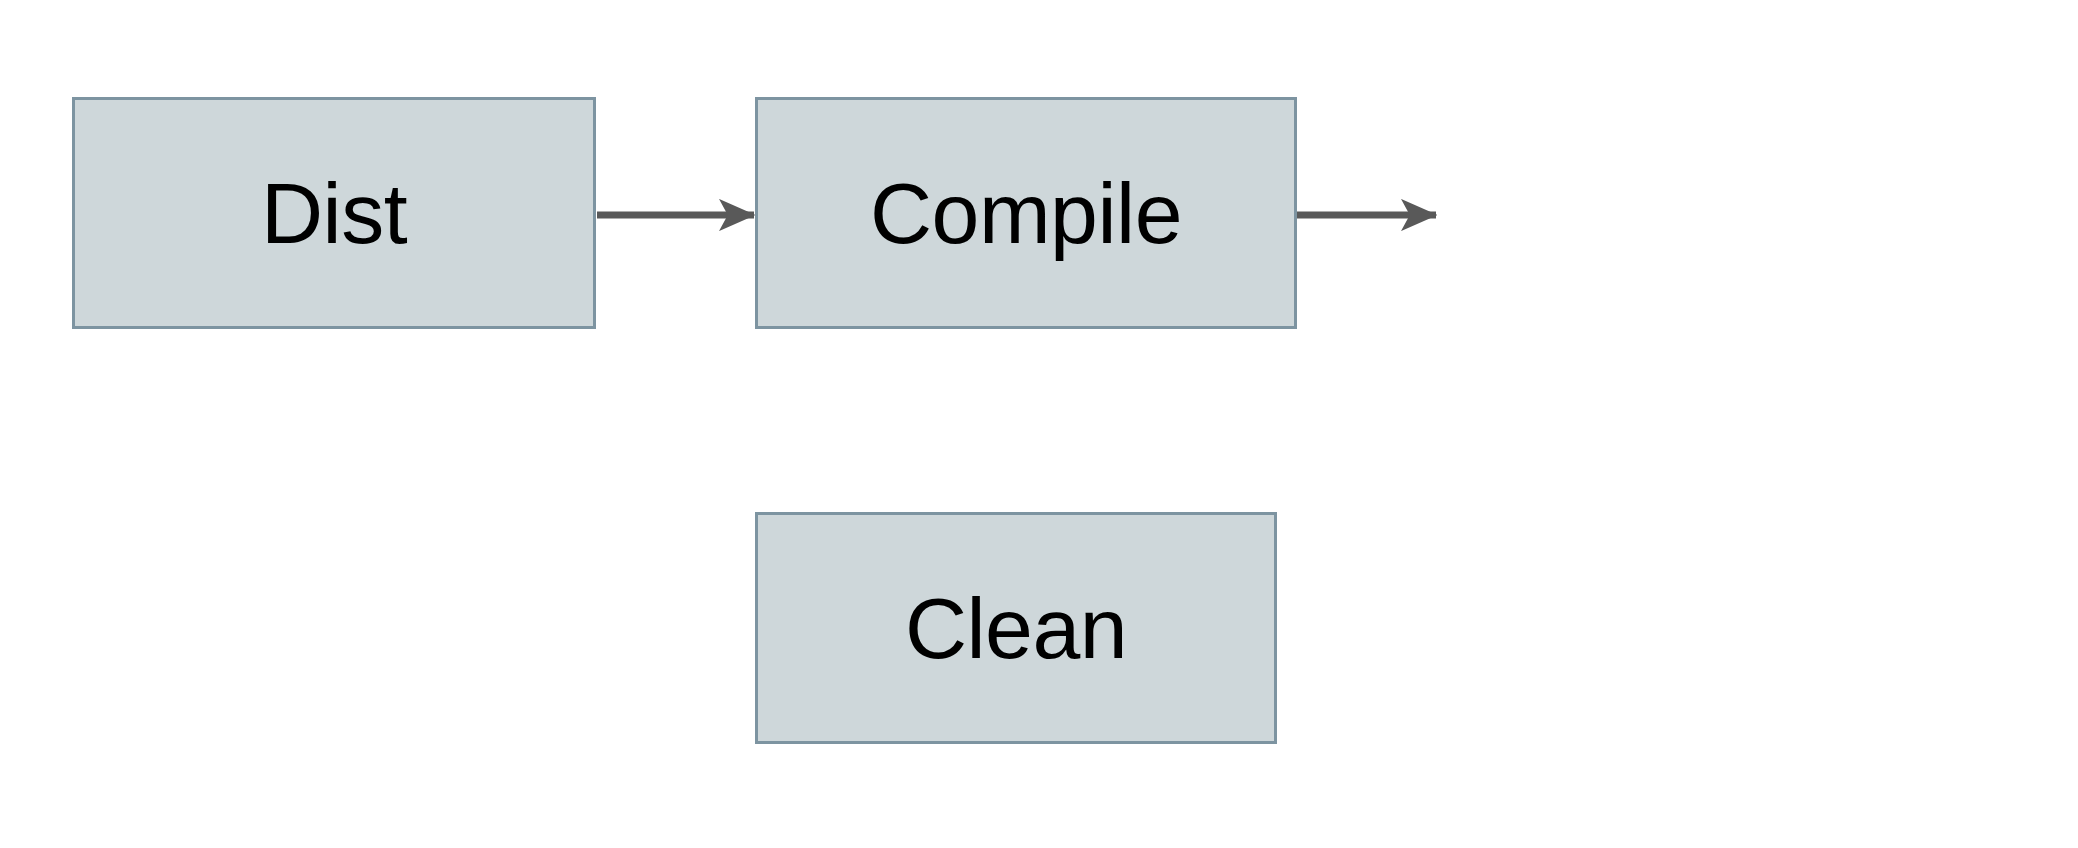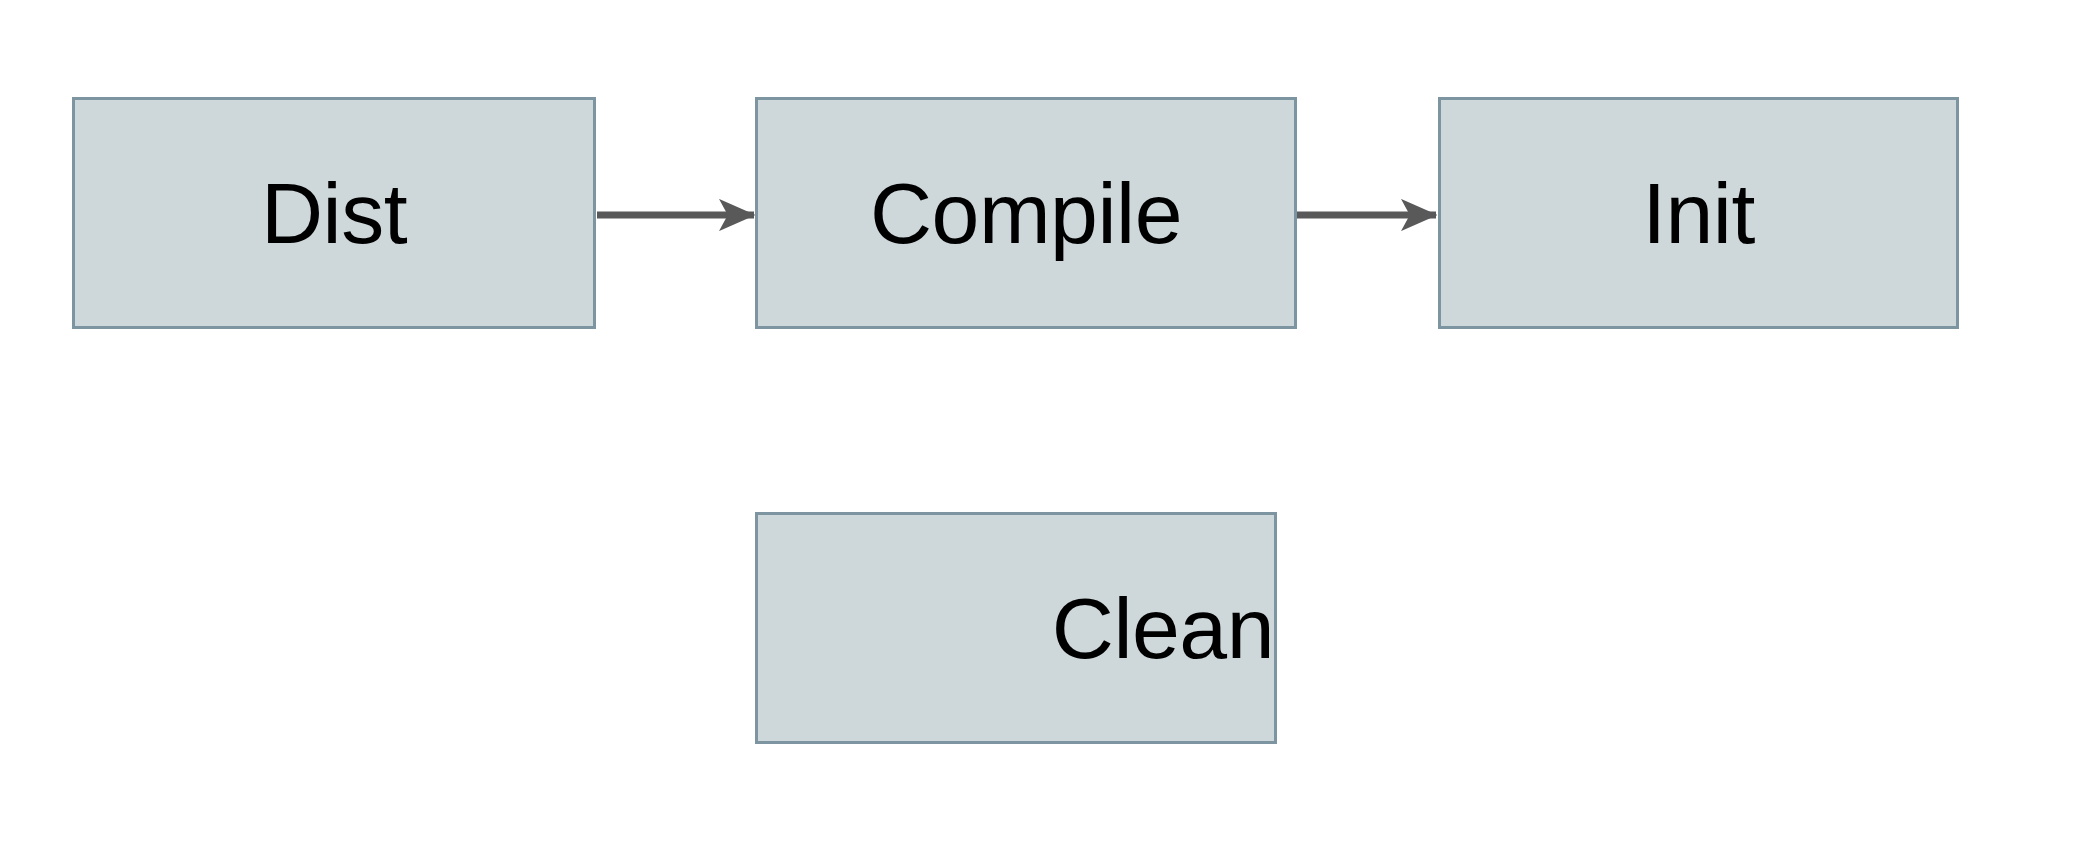--- a/index.html
+++ b/index.html
@@ -66,21 +66,18 @@
   </svg>
 
   <div class="node" style="left: 72px; top: 97px; width: 524px; height: 232px; background: rgb(206, 215, 218); border-color: rgb(125, 148, 161);">
     <span class="node-label" style="color: rgb(0, 0, 0);">Dist</span>
   </div>
 
   <div class="node" style="left: 755px; top: 97px; width: 542px; height: 232px; background: rgb(206, 215, 218); border-color: rgb(125, 148, 161);">
     <span class="node-label" style="color: rgb(0, 0, 0);">Compile</span>
   </div>
 
-  <div class="node" style="left: 1438px; top: 97px; width: 521px; height: 232px; background: rgb(206, 215, 218); border-color: rgb(125, 148, 161);">
-    <span class="node-label" style="color: rgb(0, 0, 0);">Init</span>
-  </div>
 
-  <div class="node" style="left: 755px; top: 512px; width: 522px; height: 232px; background: rgb(206, 215, 218); border-color: rgb(125, 148, 161); justify-content: flex-end;">
+  <div class="node" style="left: 755px; top: 512px; width: 522px; height: 232px; background: rgb(206, 215, 218); border-color: rgb(125, 148, 161);">
     <span class="node-label" style="color: rgb(0, 0, 0);">Clean</span>
   </div>
 
 </div>
 
 </body></html>

